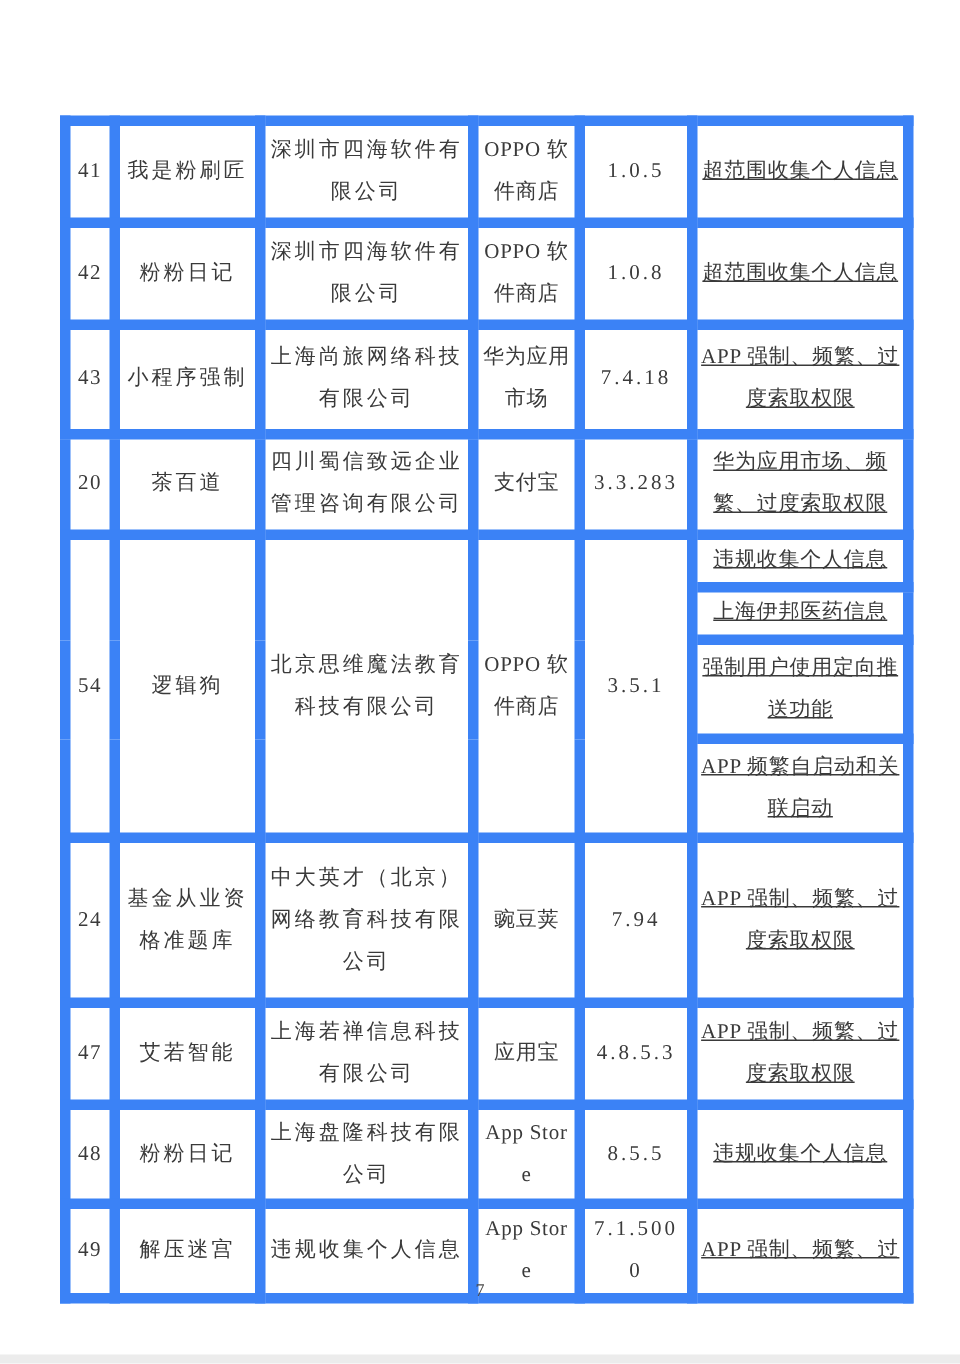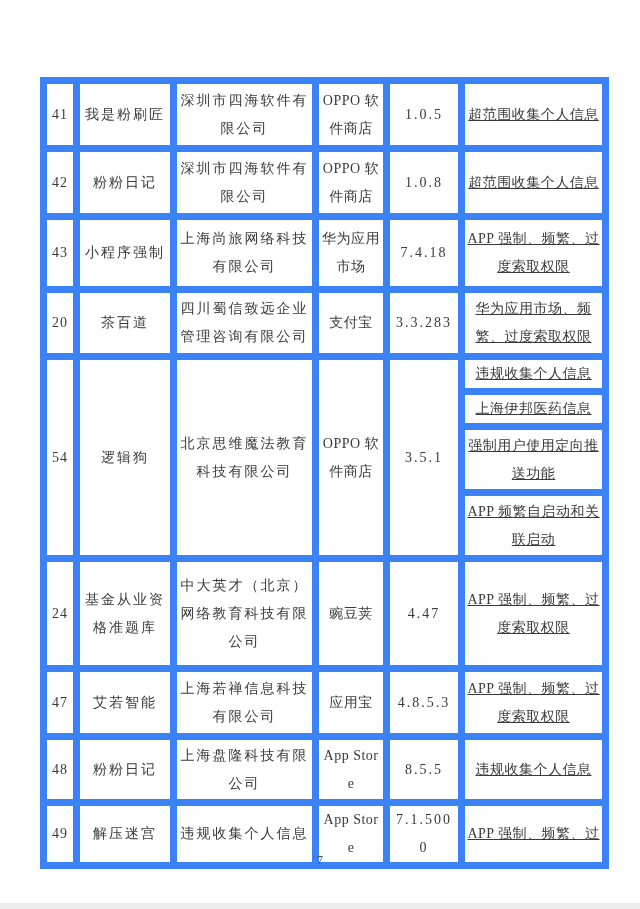--- a/index.html
+++ b/index.html
@@ -149,21 +149,21 @@
             <td class="c-violation">强制用户使用定向推送功能</td>
           </tr>
           <tr style="height: 66px;">
             <td class="c-violation">APP 频繁自启动和关联启动</td>
           </tr>
           <tr style="height: 110px;">
             <td rowspan="1" class="c-no">24</td>
             <td rowspan="1" class="c-app">基金从业资格准题库</td>
             <td rowspan="1" class="c-company">中大英才（北京）网络教育科技有限公司</td>
             <td rowspan="1" class="c-store">豌豆荚</td>
-            <td rowspan="1" class="c-version">4.47</td>
+            <td rowspan="1" class="c-version">7.94</td>
             <td class="c-violation">APP 强制、频繁、过度索取权限</td>
           </tr>
           <tr style="height: 68px;">
             <td rowspan="1" class="c-no">47</td>
             <td rowspan="1" class="c-app">艾若智能</td>
             <td rowspan="1" class="c-company">上海若禅信息科技有限公司</td>
             <td rowspan="1" class="c-store">应用宝</td>
             <td rowspan="1" class="c-version">4.8.5.3</td>
             <td class="c-violation">APP 强制、频繁、过度索取权限</td>
           </tr>

